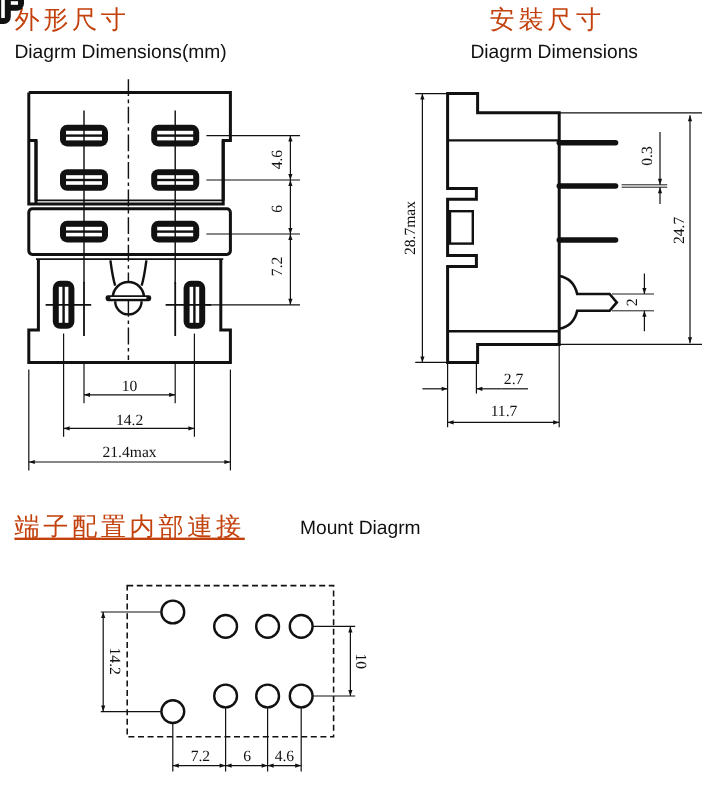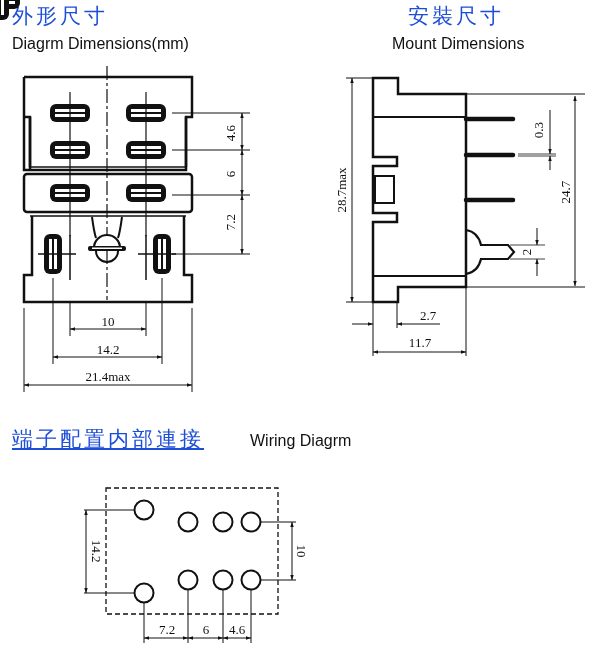--- a/index.html
+++ b/index.html
@@ -1,31 +1,31 @@
 <!DOCTYPE html>
 <html><head>
 <meta charset="utf-8">
 <style>
   html, body { margin:0; padding:0; background:#ffffff; }
   body { width:600px; height:669px; position:relative; overflow:hidden; font-family:"DejaVu Sans", sans-serif; color:#111; }
-  .t-cn { position:absolute; font-family:"DejaVu Sans", sans-serif; font-size:21px; letter-spacing:3px; color:#1d4ed8; }
+  .t-cn { position:absolute; font-family:"DejaVu Sans", sans-serif; font-size:21px; letter-spacing:3px; color:#c2410c; }
   .t-en { position:absolute; font-family:"Liberation Sans", sans-serif; font-size:16px; color:#111; }
   svg { position:absolute; left:0; top:0; }
   .dim { font-family:"Liberation Serif", serif; font-size:13px; fill:#111; }
   .ln { stroke:#111; fill:none; }
 </style>
 </head>
 <body>
 
 <div class="t-cn" style="left:12px;top:2px;">外形尺寸</div>
 <div class="t-en" style="left:12px;top:35px;">Diagrm Dimensions(mm)</div>
 <div class="t-cn" style="left:408px;top:2px;">安裝尺寸</div>
-<div class="t-en" style="left:392px;top:35px;">Mount Dimensions</div>
+<div class="t-en" style="left:392px;top:35px;">Diagrm Dimensions</div>
 <div class="t-cn" style="left:12px;top:425px;text-decoration:underline;">端子配置内部連接</div>
-<div class="t-en" style="left:250px;top:432px;">Wiring Diagrm</div>
+<div class="t-en" style="left:250px;top:432px;">Mount Diagrm</div>
 
 <svg width="600" height="669" viewBox="0 0 600 669">
   <defs>
     <marker id="ar" viewBox="0 0 10 10" refX="10" refY="5" markerWidth="7" markerHeight="5" orient="auto-start-reverse">
       <path d="M0,1.5 L10,5 L0,8.5 z" fill="#111"></path>
     </marker>
   </defs>
 
   <g>
 

